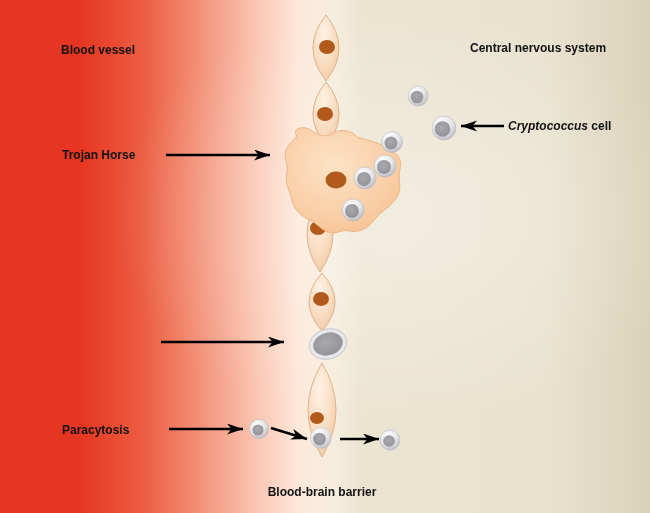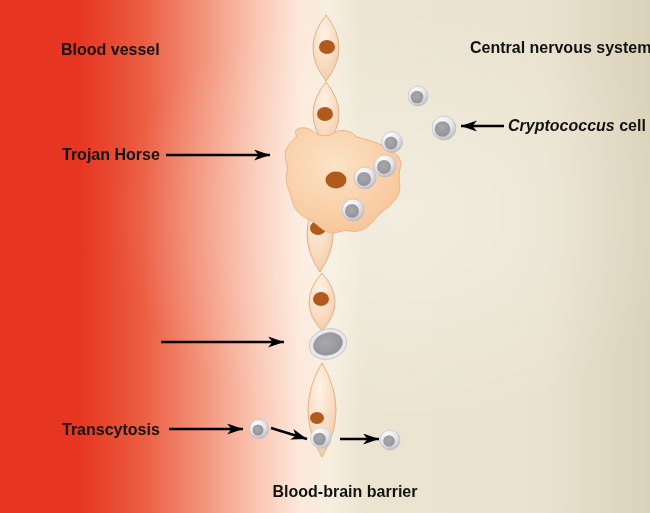--- a/index.html
+++ b/index.html
@@ -14,28 +14,28 @@
         #e63520 0%, #e63520 12%,
         #eb5d41 22%, #f3937a 31%,
         #fac9b6 40%, #fde8da 46%,
         #f6eede 51%, #ebe4d1 56%,
         #e9e2cf 84%, #dbd2ba 100%);
   }
   svg{position:absolute;left:0;top:0;}
   .label{
     position:absolute;
     color:#121212;
-    font-size:16px;
+    font-size:12px;
     line-height:18px;
     font-weight:700;
     white-space:nowrap;
   }
   .italic{font-style:italic;}
   .pre{white-space:pre;}
-  .center{text-align:center;margin-left:23px;}
+  .center{text-align:center;}
 </style>
 </head>
 <body>
 
 <div id="canvas">
 
   <svg width="650" height="513" viewBox="0 0 650 513">
     <defs>
       <radialGradient id="cellGrad" cx="42%" cy="28%" r="85%">
         <stop offset="0%" stop-color="#fef2e5"></stop>
@@ -165,17 +165,17 @@
 
   <div class="label" style="left:434px;top:39px;margin-left:36px;">Central nervous system</div>
 
   <div class="label" style="left:508px;top:117px;">
     <span class="italic">Cryptococcus</span><span class="pre"> cell</span>
   </div>
 
   <div class="label" style="left:62px;top:146px;">Trojan Horse</div>
 
 
-  <div class="label" style="left:62px;top:421px;">Transcytosis</div>
+  <div class="label" style="left:62px;top:421px;">Paracytosis</div>
 
   <div class="label center" style="left:242px;top:483px;width:160px;">Blood-brain barrier</div>
 
 </div>
 
 </body></html>

